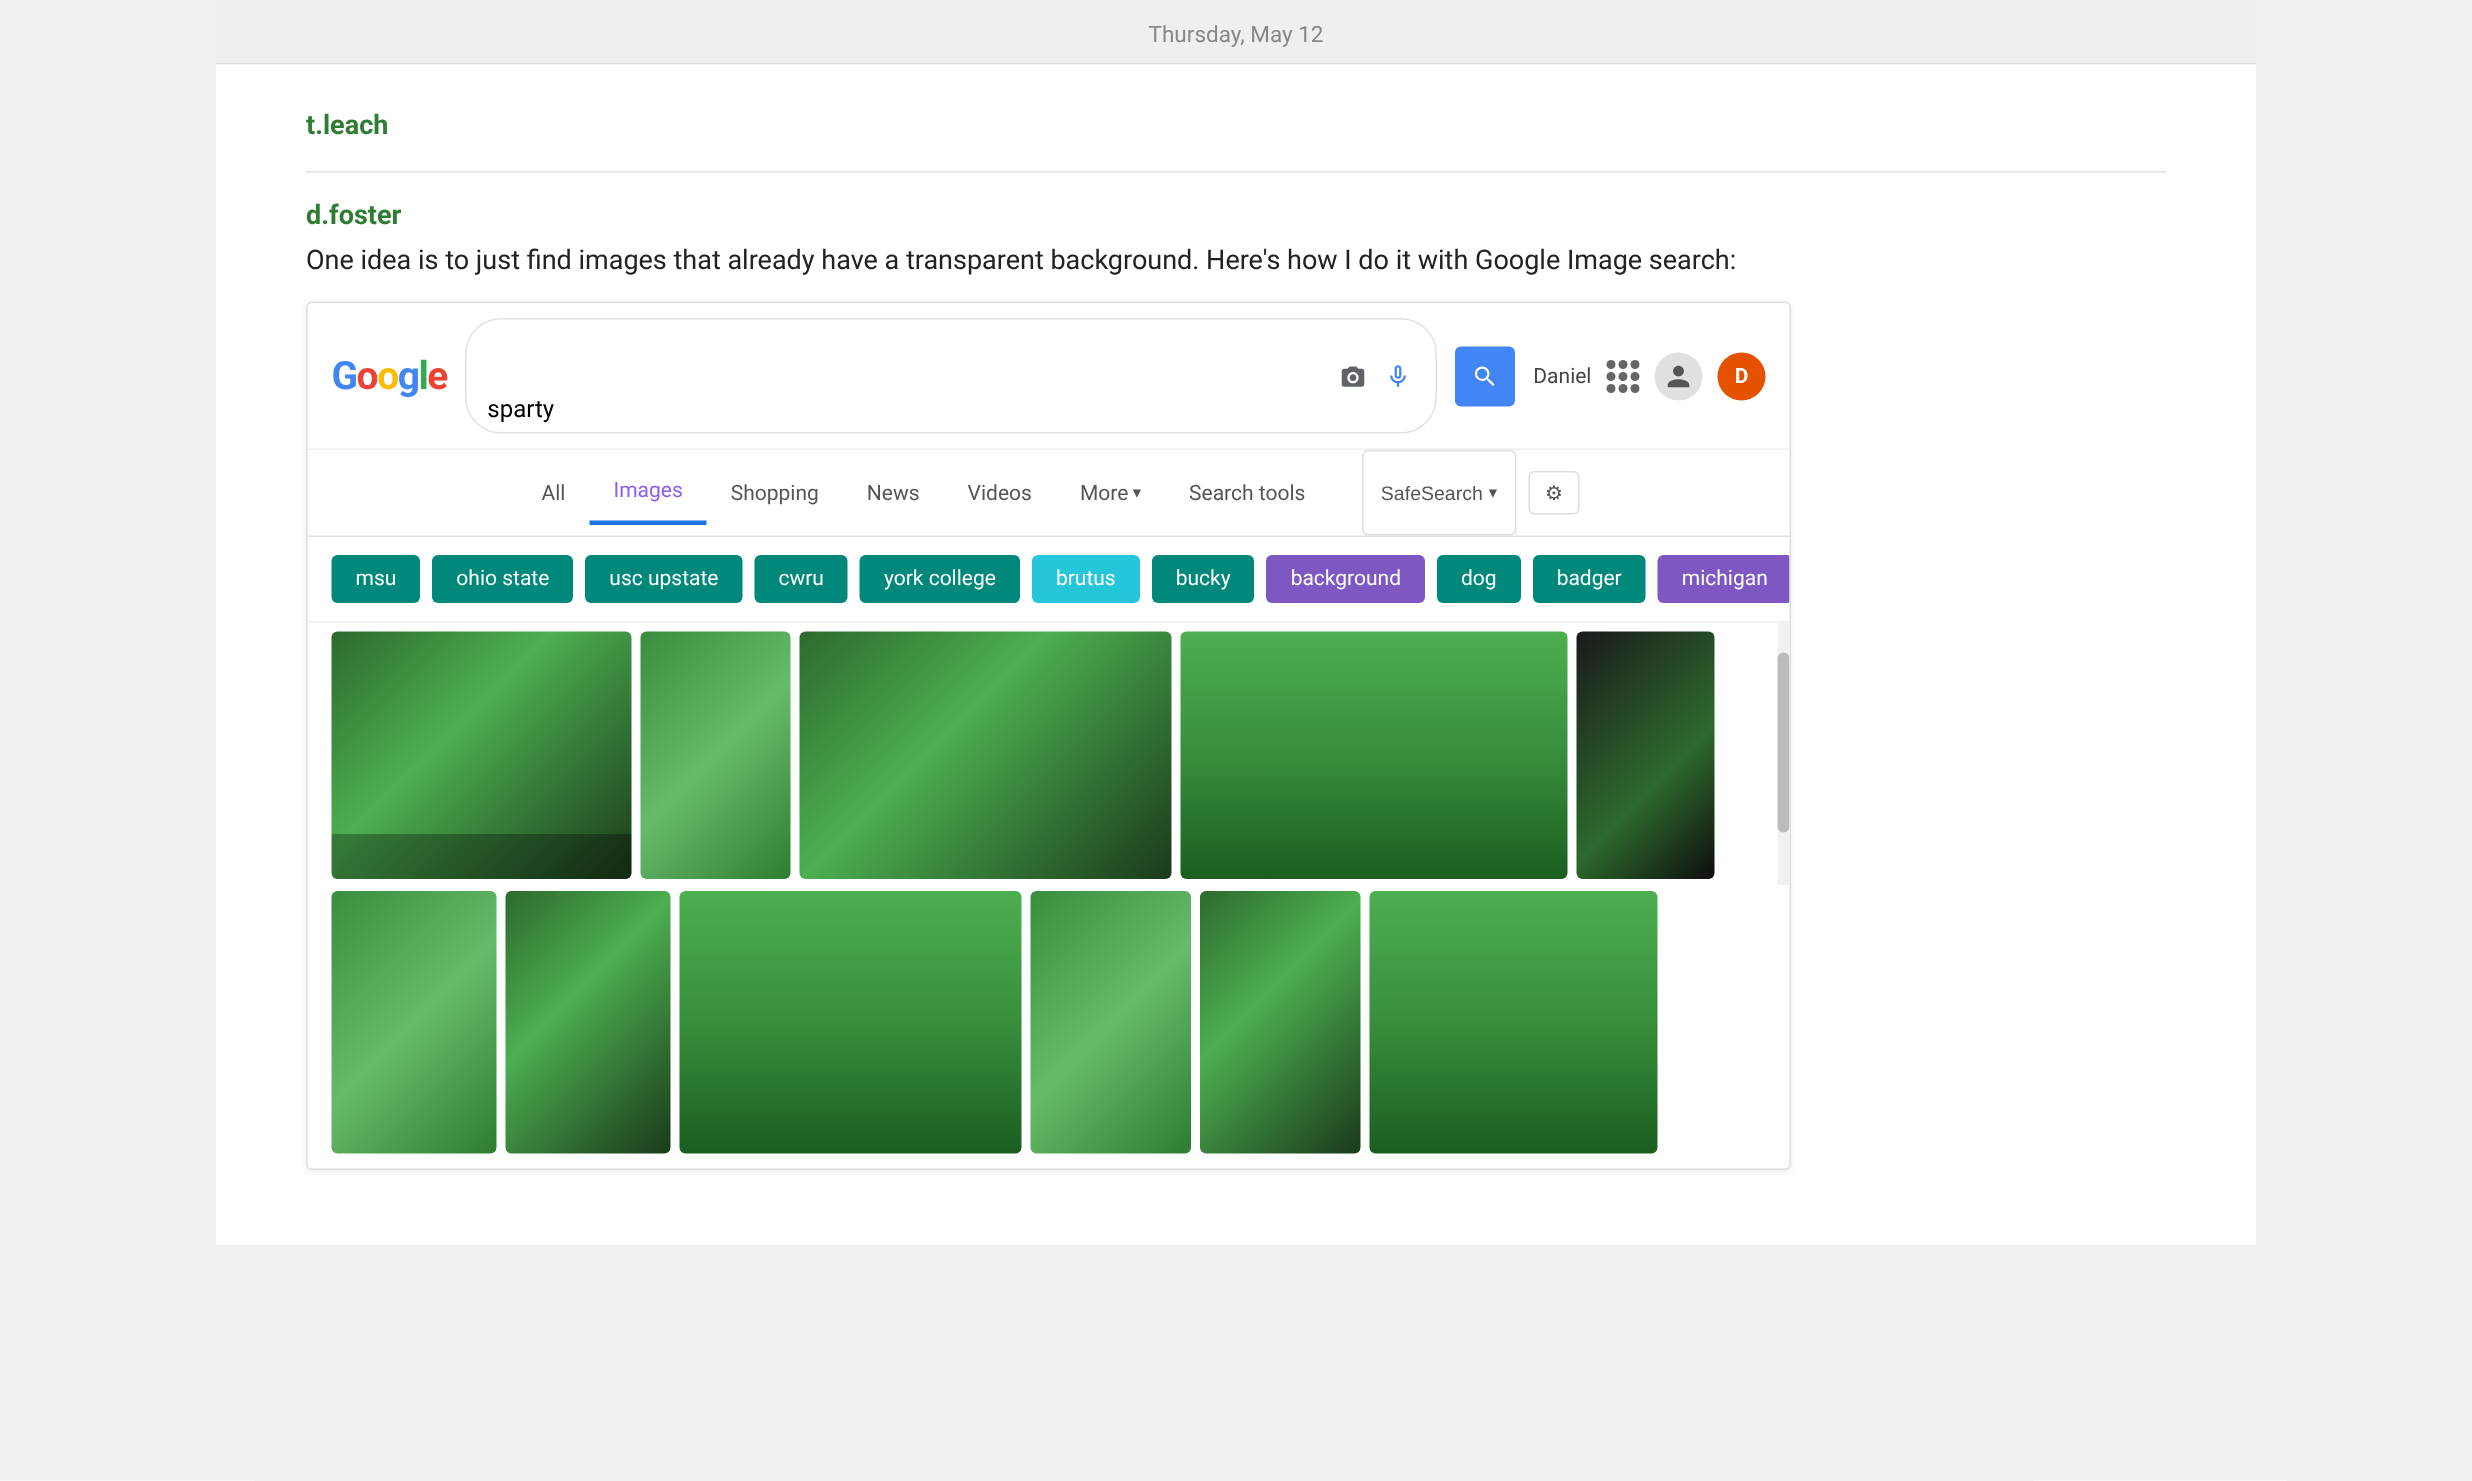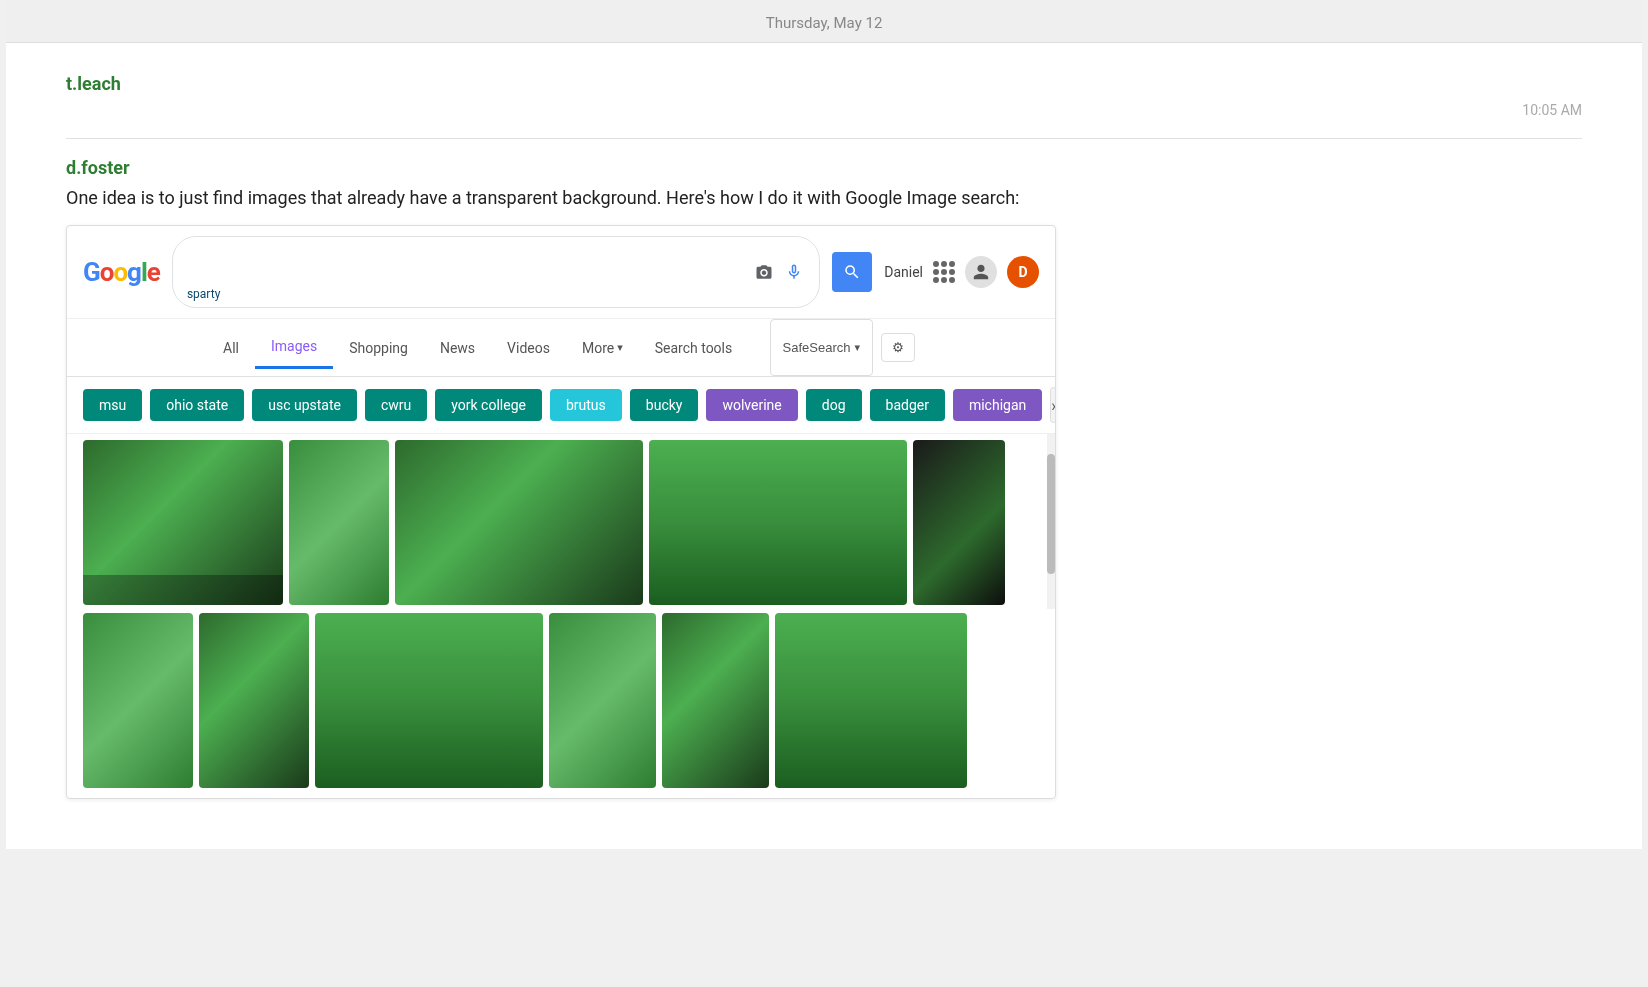--- a/index.html
+++ b/index.html
@@ -6,21 +6,21 @@
     body {
       font-family: -apple-system, BlinkMacSystemFont, 'Segoe UI', Roboto, sans-serif;
       background: #f0f0f0;
       display: flex;
       justify-content: center;
       align-items: flex-start;
       min-height: 987px;
       padding: 0;
     }
     .page-container {
-      width: 1636px;
+      width: 1360px;
       background: #f0f0f0;
       min-height: 987px;
       position: relative;
     }
     .date-header {
       text-align: center;
       padding: 14px 0 10px 0;
       color: #888;
       font-size: 15px;
       background: #efefef;
@@ -83,22 +83,22 @@
       display: flex;
       align-items: center;
       border: 1px solid #dfe1e5;
       border-radius: 24px;
       padding: 6px 14px;
       gap: 8px;
       background: #fff;
     }
     .search-input-text {
       flex: 1;
-      font-size: 12px;
-      color: #0c4a6e;
+      font-size: 16px;
+      color: #000000;
       border: none;
       outline: none;
       margin-top: 44px;
     }
     .search-icon-cam, .search-icon-mic {
       width: 22px;
       height: 22px;
       display: flex;
       align-items: center;
       justify-content: center;
@@ -280,21 +280,20 @@
 <div class="page-container">
 
   <div class="date-header">
     <span>Thursday, May 12</span>
   </div>
 
   <div class="chat-area">
 
     <div class="message-block">
       <div class="username green">t.leach</div>
-      <div class="timestamp">10:05 AM</div>
     </div>
 
     <hr class="divider">
 
     <div class="message-block">
       <div class="username green">d.foster</div>
       <div class="message-text">One idea is to just find images that already have a transparent background. Here's how I do it with Google Image search:</div>
 
       <div class="google-embed">
 
@@ -397,21 +396,21 @@
           <div class="chip chip-teal">
             <span>york college</span>
           </div>
           <div class="chip chip-blue-light">
             <span>brutus</span>
           </div>
           <div class="chip chip-teal">
             <span>bucky</span>
           </div>
           <div class="chip chip-purple">
-            <span>wolverine</span>
+            <span>background</span>
           </div>
           <div class="chip chip-teal">
             <span>dog</span>
           </div>
           <div class="chip chip-teal">
             <span>badger</span>
           </div>
           <div class="chip chip-purple">
             <span>michigan</span>
           </div>

